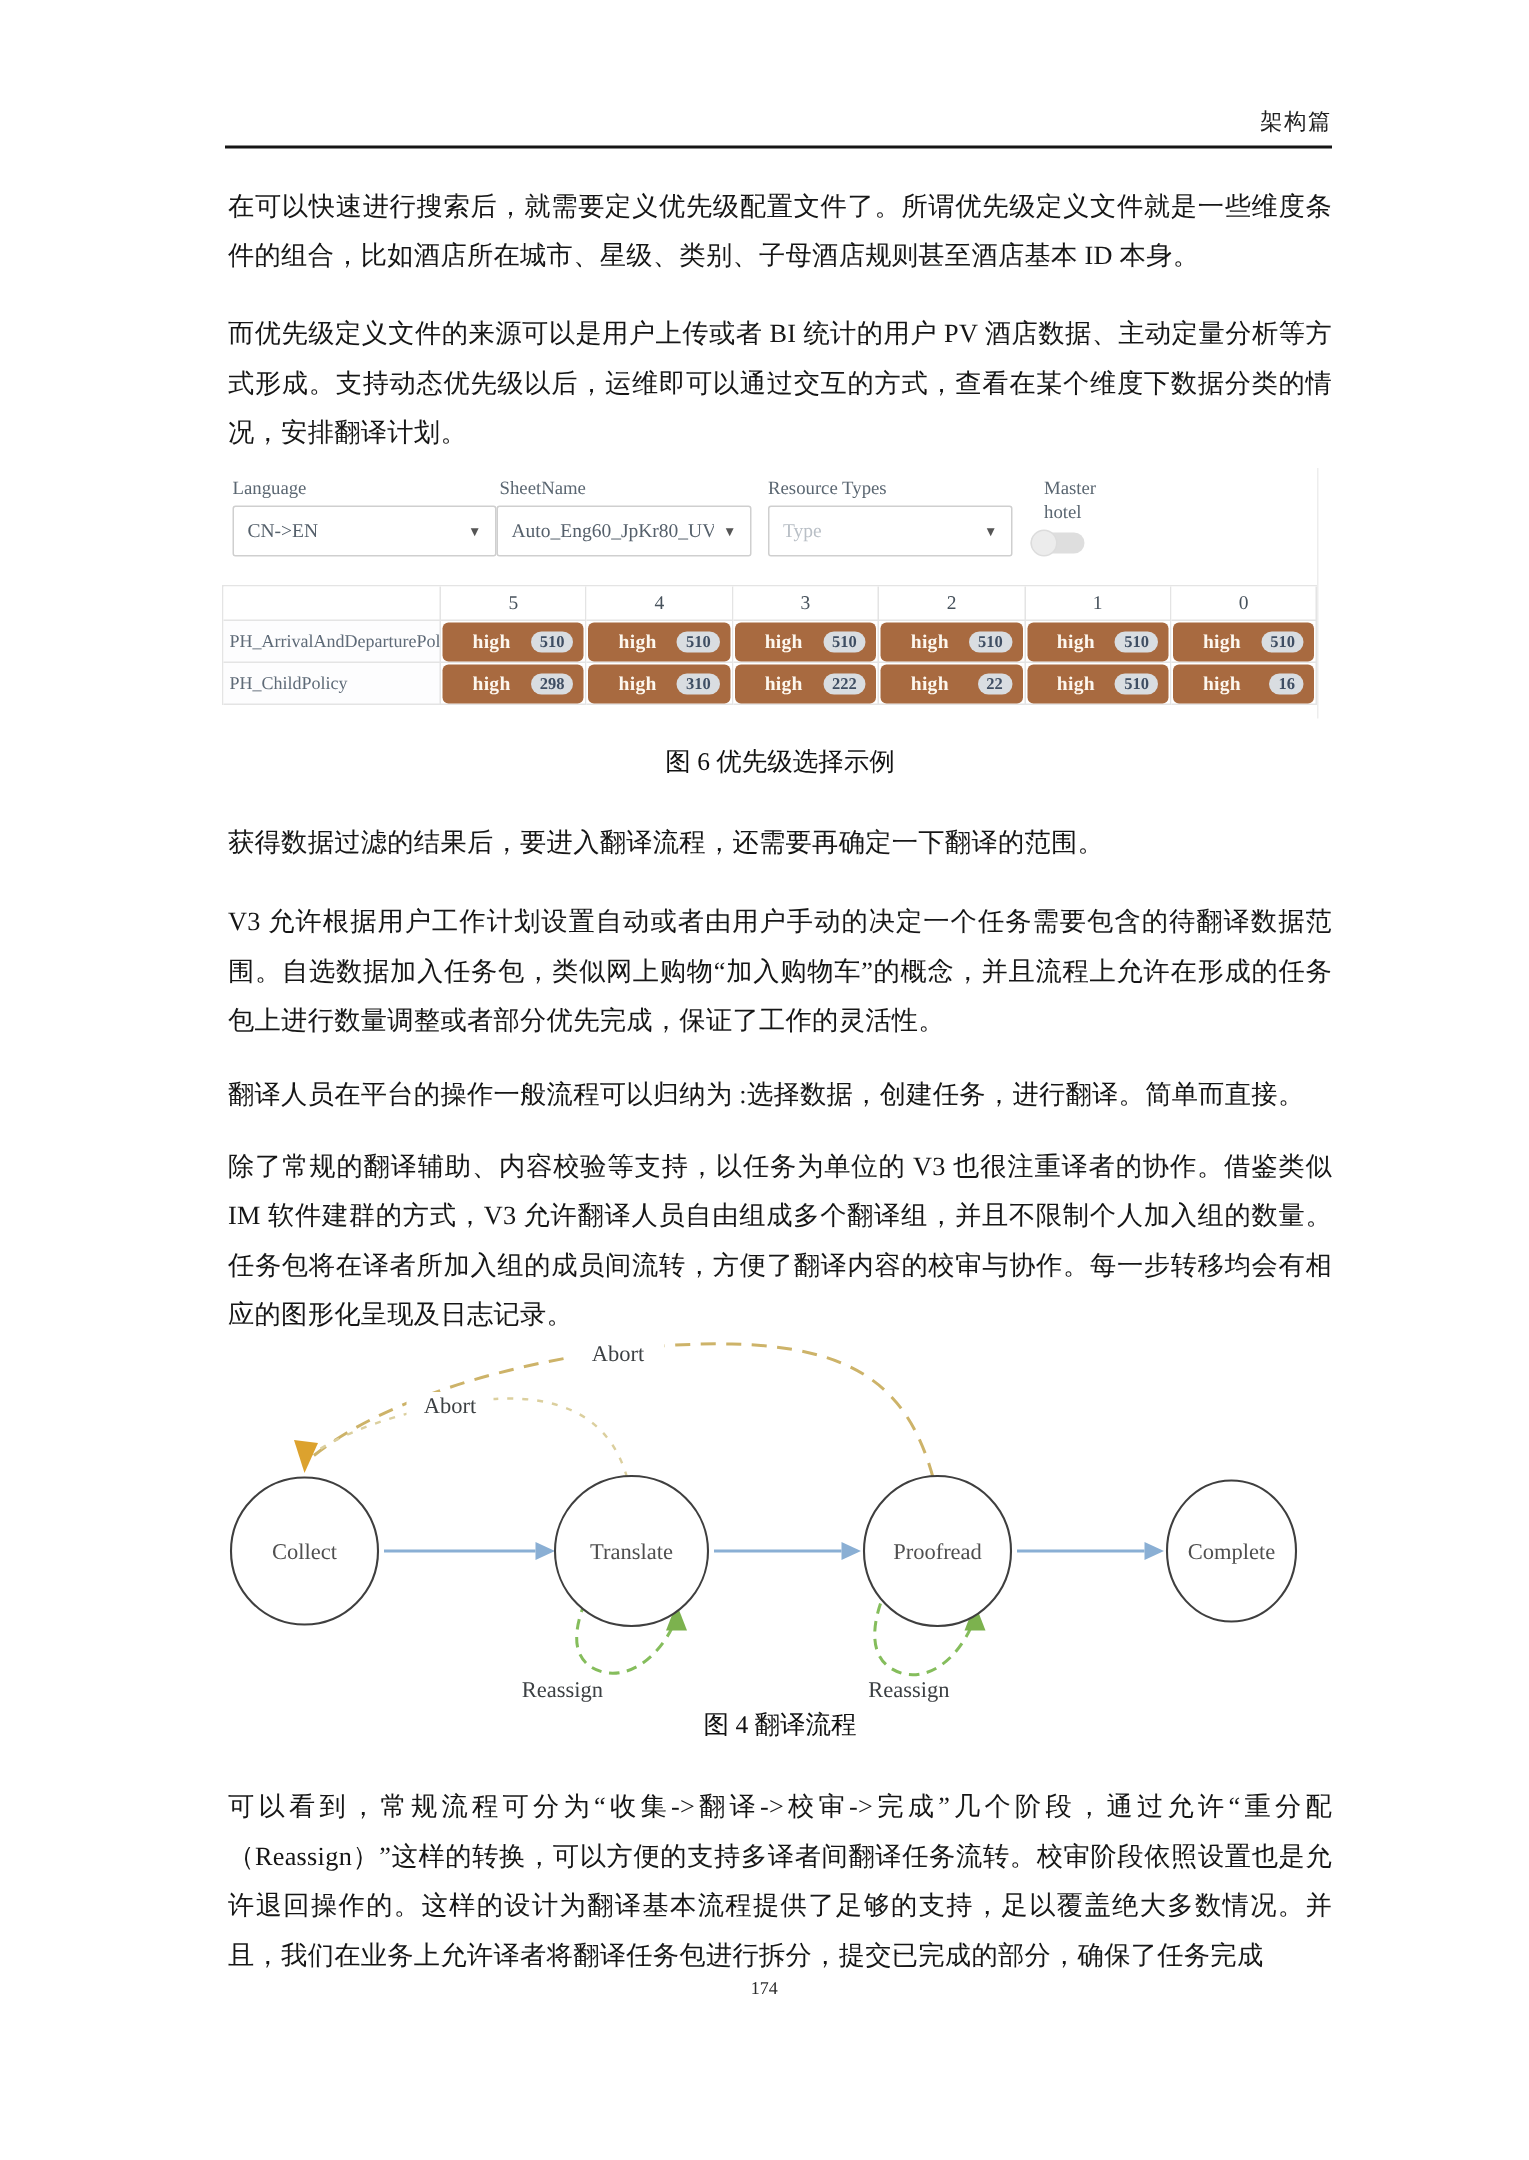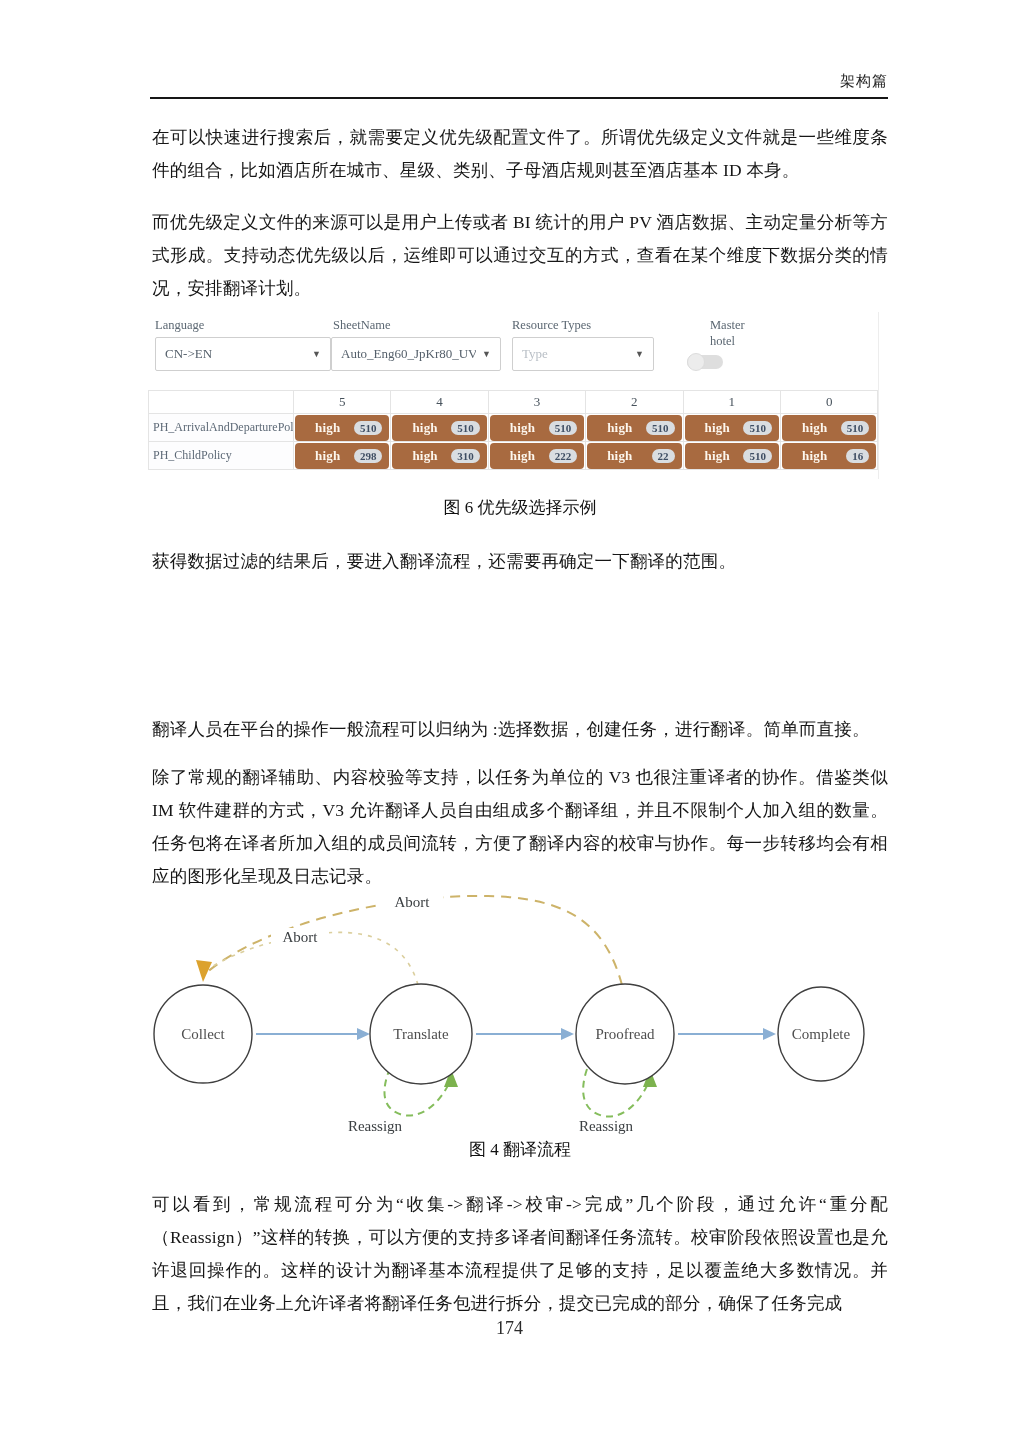--- a/index.html
+++ b/index.html
@@ -26,21 +26,21 @@
     position: absolute; left: 152px; width: 736px;
     font-size: 17.5px; line-height: 33px; text-align: justify;
     color: #161616; letter-spacing: 0.2px;
   }
   .caption {
     position: absolute; left: 152px; width: 736px;
     text-align: center; font-size: 17px; color: #111;
   }
   .pagenum {
     position: absolute; top: 1318px; left: 0; width: 1019px;
-    text-align: center; font-size: 18px; color: #2b2b2b;
+    text-align: center; font-size: 12px; color: #2b2b2b;
   }
 
   
   .shot {
     position: absolute; left: 148px; top: 312px; width: 731px; height: 167px;
     background: #fff; border-right: 1px solid #ededed;
   }
   .flt-label {
     position: absolute; font-size: 12.5px; color: #5b6772; line-height: 16px;
   }
@@ -105,26 +105,26 @@
       <span class="caret">▼</span>
     </div>
 
     <div class="flt-label" style="left:185px; top:5px">SheetName</div>
     <div class="sel" style="left:183px; top:25px; width:170px">
       <span class="val">Auto_Eng60_JpKr80_UV_Overs</span>
       <span class="caret">▼</span>
     </div>
 
     <div class="flt-label" style="left:364px; top:5px">Resource Types</div>
-    <div class="sel" style="left:364px; top:25px; width:142px">
+    <div class="sel" style="left:364px; top:25px; width:163px">
       <span class="val ph">Type</span>
       <span class="caret">▼</span>
     </div>
 
-    <div class="flt-label" style="left:562px; top:5px">
+    <div class="flt-label" style="left:548px; top:5px">
       <span>Master</span><br>
       <span>hotel</span>
     </div>
     <div class="toggle">
       <div class="knob"></div>
     </div>
 
     <div class="ftable">
       <div class="fcell fhead"></div>
       <div class="fcell fhead">5</div>
@@ -208,20 +208,21 @@
             <span class="lvl" style="color: rgb(253, 247, 238);">high</span>
             <span class="badge" style="background: rgb(217, 221, 225); color: rgb(63, 78, 99);">16</span>
           </div>
         </div>
     </div>
   </div>
 
   <div class="caption" style="top:496px">图 6 优先级选择示例</div>
 
   <div class="para" style="top:545px">获得数据过滤的结果后，要进入翻译流程，还需要再确定一下翻译的范围。</div>
+  <div class="para" style="top:598px">V3 允许根据用户工作计划设置自动或者由用户手动的决定一个任务需要包含的待翻译数据范围。自选数据加入任务包，类似网上购物“加入购物车”的概念，并且流程上允许在形成的任务包上进行数量调整或者部分优先完成，保证了工作的灵活性。</div>
   <div class="para" style="top:713px">翻译人员在平台的操作一般流程可以归纳为 :选择数据，创建任务，进行翻译。简单而直接。</div>
   <div class="para" style="top:761px">除了常规的翻译辅助、内容校验等支持，以任务为单位的 V3 也很注重译者的协作。借鉴类似 IM 软件建群的方式，V3 允许翻译人员自由组成多个翻译组，并且不限制个人加入组的数量。任务包将在译者所加入组的成员间流转，方便了翻译内容的校审与协作。每一步转移均会有相应的图形化呈现及日志记录。</div>
 
   <svg class="flow" width="730" height="255" viewBox="0 0 730 255">
 
     <path d="M 472 100 C 455 38, 418 13, 338 11 C 248 9, 118 36, 56 88" fill="none" stroke="#cdb369" stroke-width="2" stroke-dasharray="10 7"></path>
     <path d="M 268 100 C 255 54, 214 41, 158 50 C 118 56, 78 69, 53 88" fill="none" stroke="#dbcf9e" stroke-width="1.6" stroke-dasharray="4 6"></path>
     <polygon points="46,75 62,77 53,97" fill="#dca22e"></polygon>
     <rect x="231" y="7" width="62" height="20" fill="#ffffff"></rect>
     <text x="262" y="22" text-anchor="middle" font-size="15" fill="#3c4043">Abort</text>

